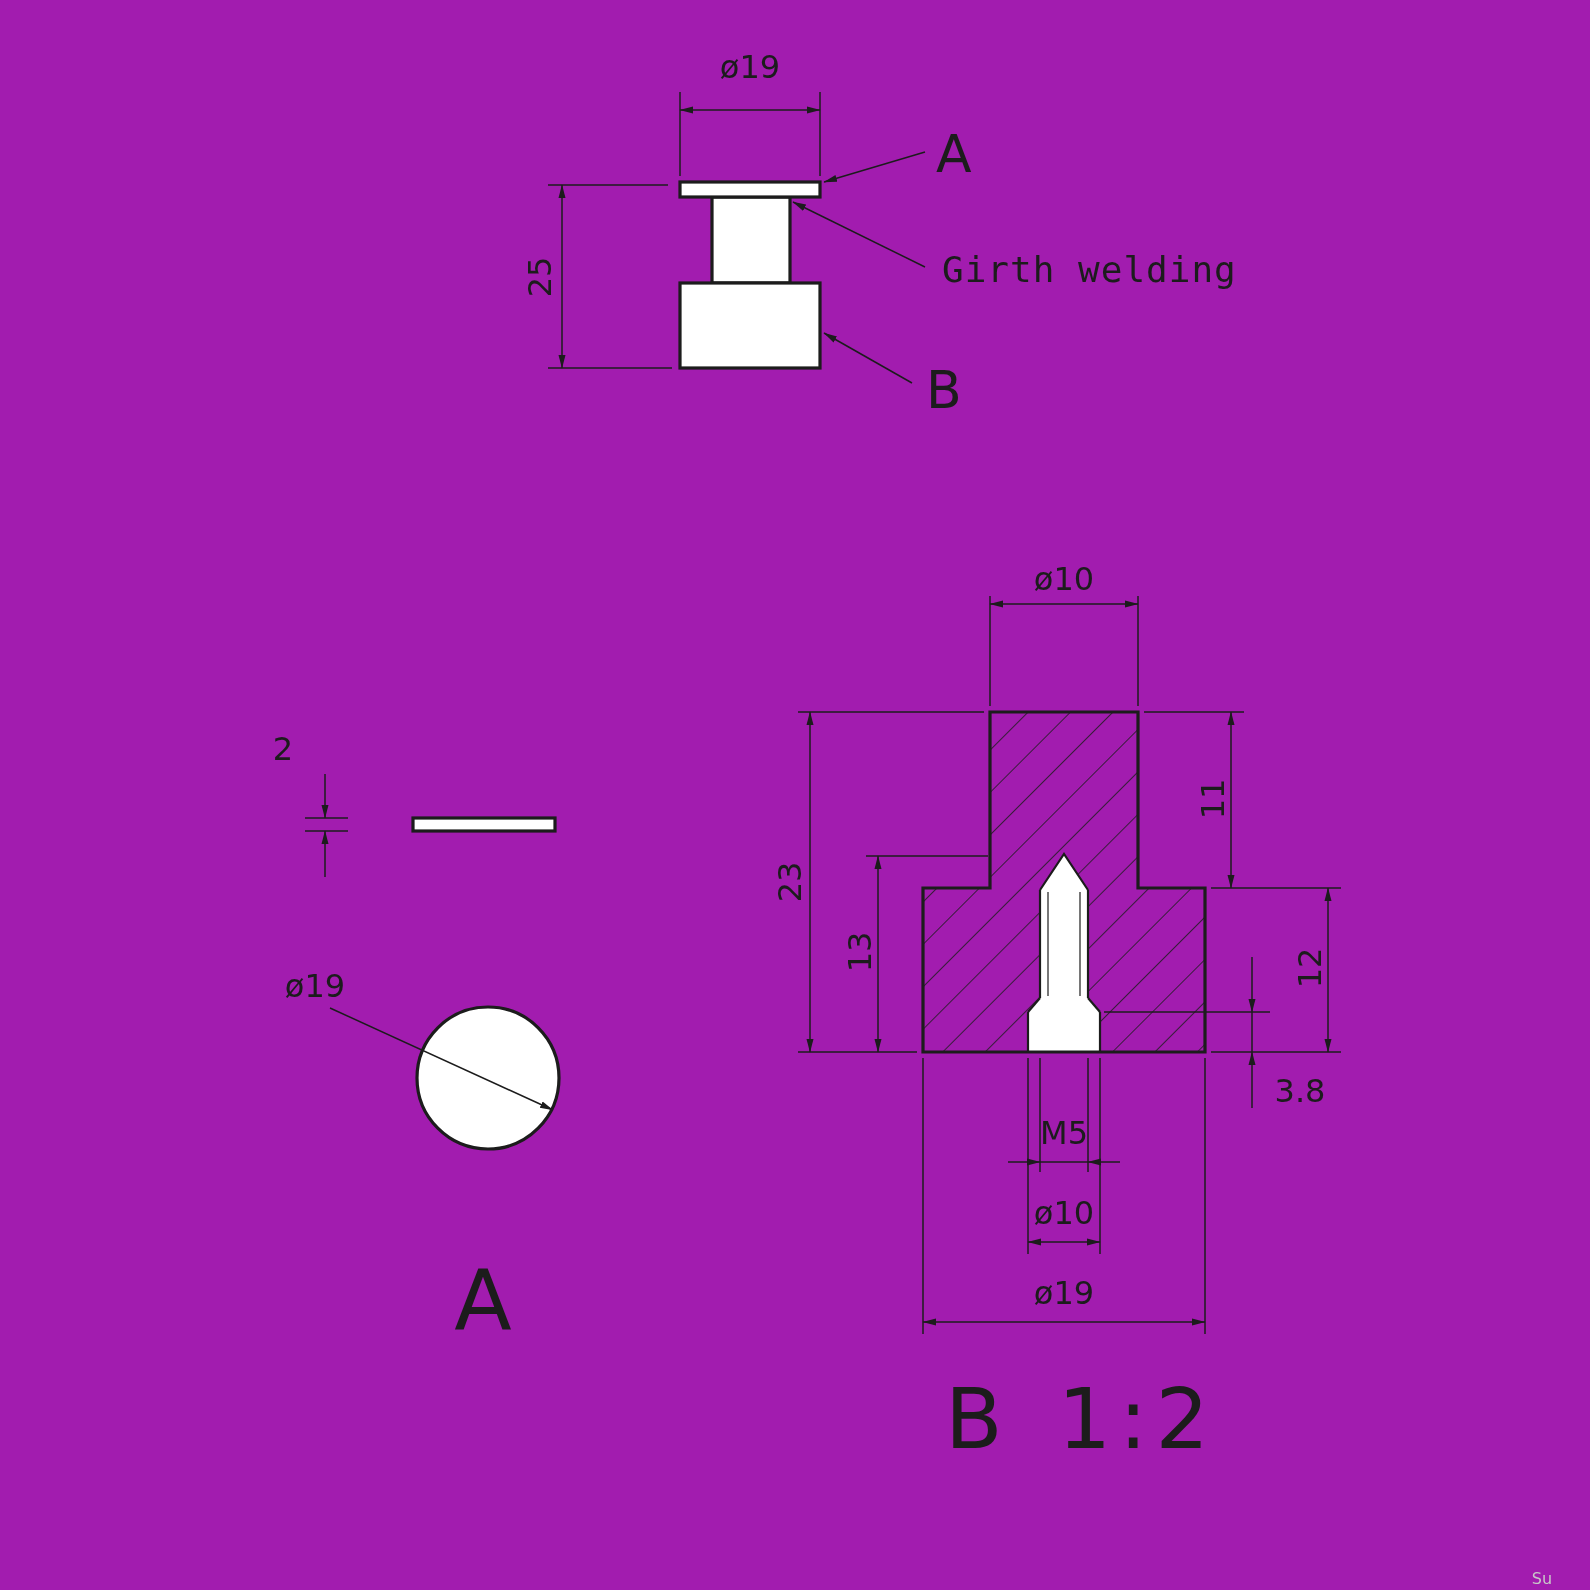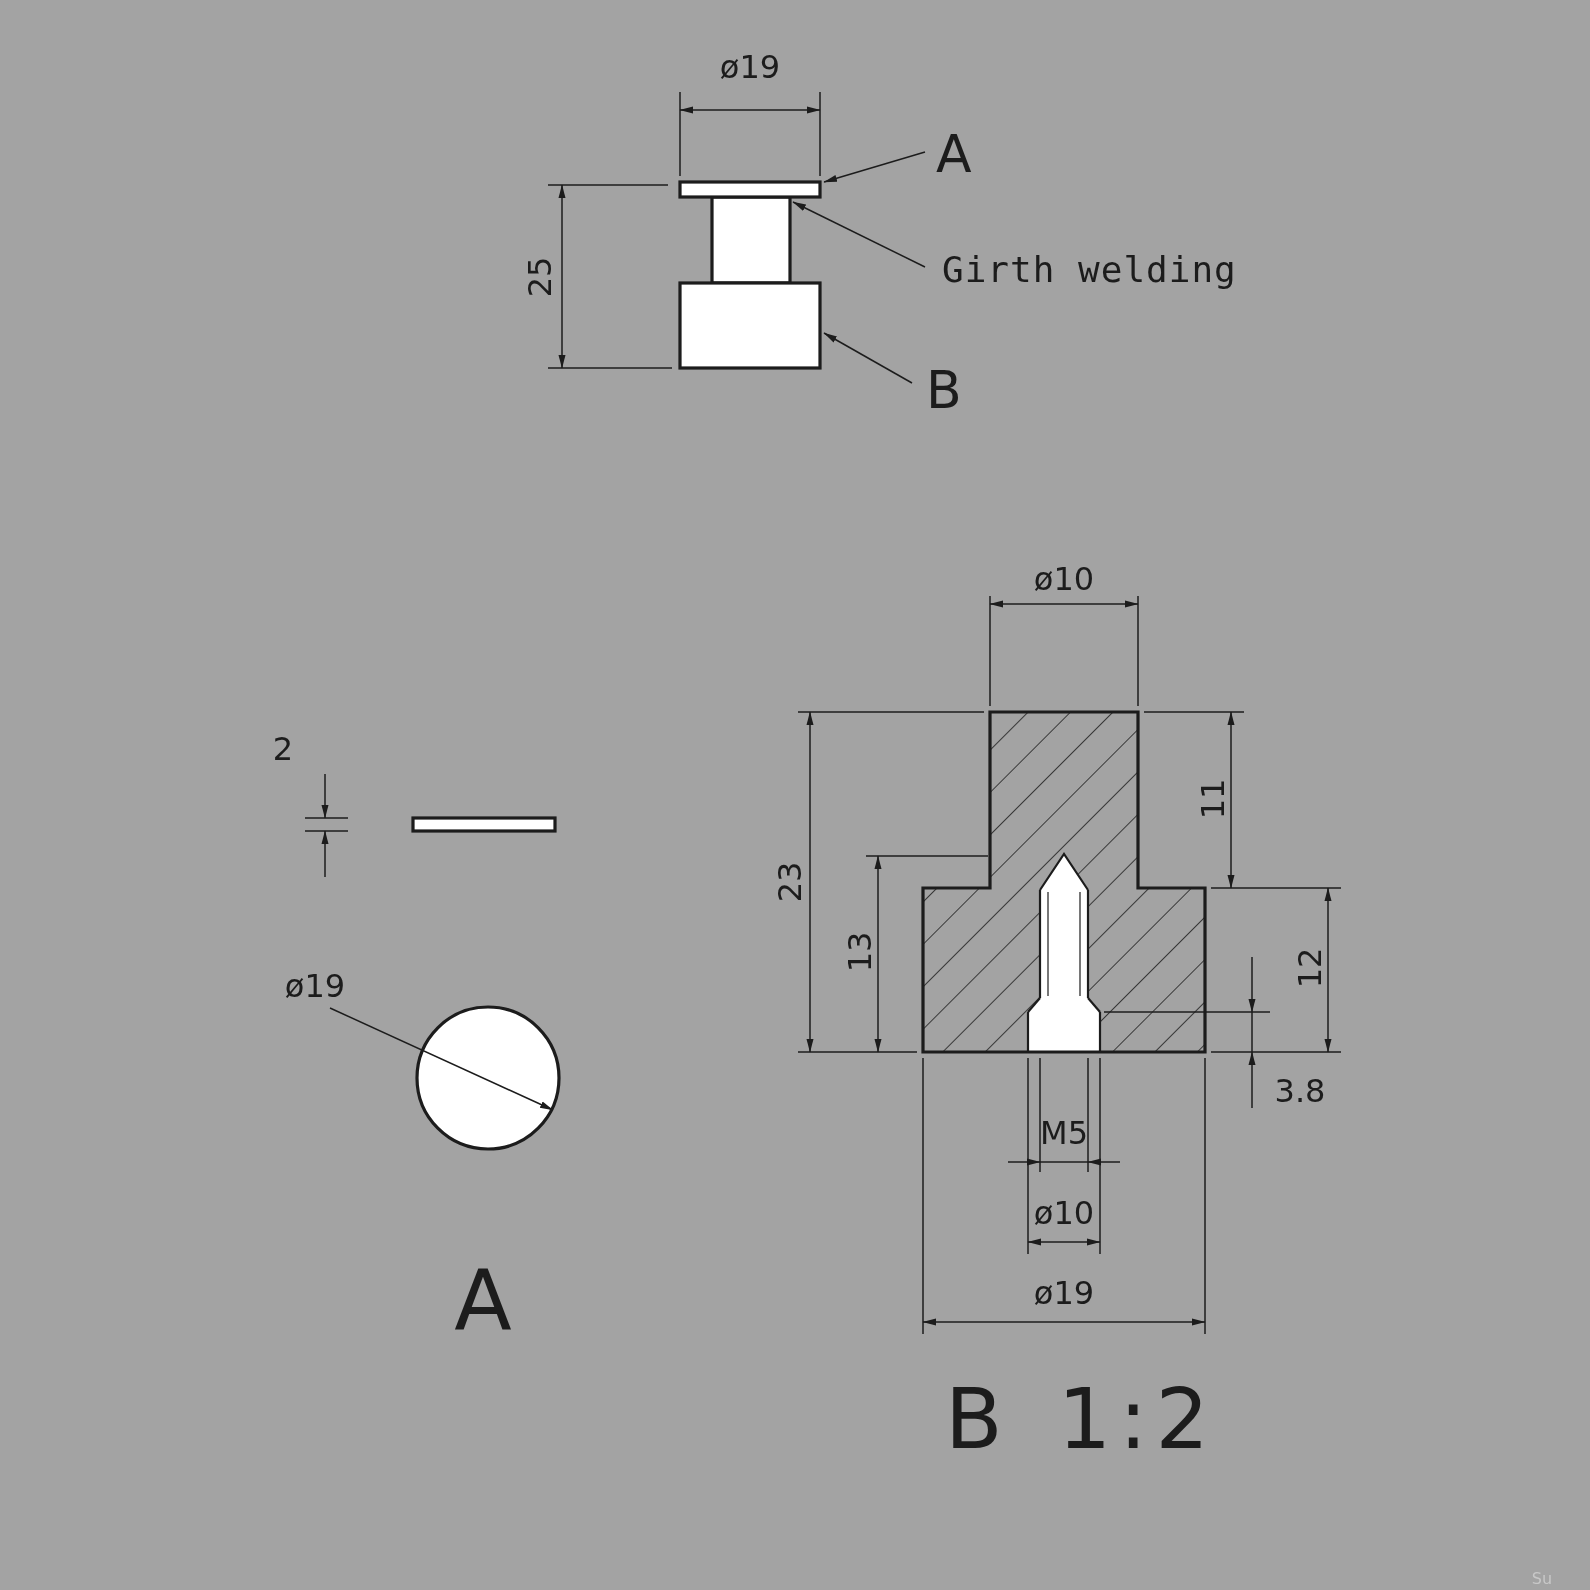--- a/index.html
+++ b/index.html
@@ -1,16 +1,16 @@
 <!DOCTYPE html>
 <html><head>
 <meta charset="utf-8">
 <style>
   html,body{margin:0;padding:0;background:#ffffff;}
-  .sheet{width:1590px;height:1590px;background:#a3a3a3;position:relative;overflow:hidden;}
+  .sheet{width:1590px;height:1590px;background:#a21caf;position:relative;overflow:hidden;}
   svg{display:block;}
   svg text{font-family:"DejaVu Sans",sans-serif;fill:#1c1c1c;}
   .dim-text{font-size:32px;}
   .callout-text{font-size:52px;}
   .note-text{font-family:"DejaVu Sans Mono",monospace;font-size:36px;letter-spacing:1px;}
   .view-label{font-size:84px;}
   .scale-part{letter-spacing:8px;}
   .watermark{font-size:16px;fill:#c8c8c8;}
   .outline{stroke:#1c1c1c;stroke-width:3.2;fill:none;stroke-linecap:square;}
   .fw{fill:#ffffff;}

